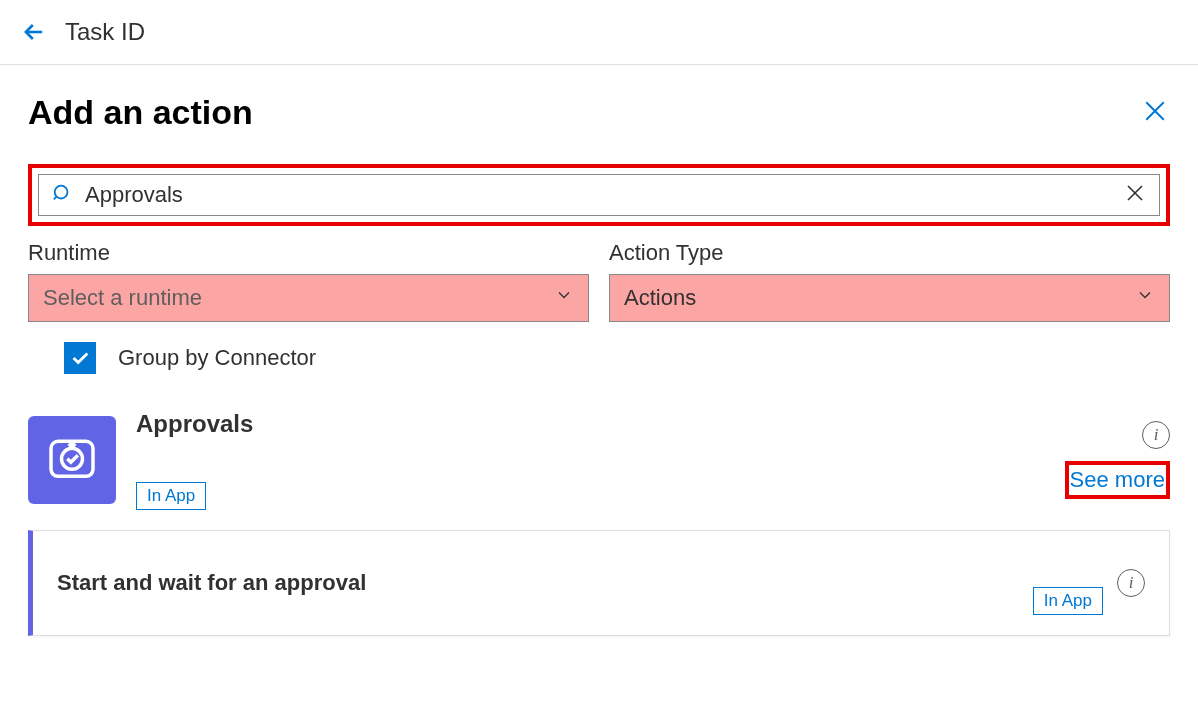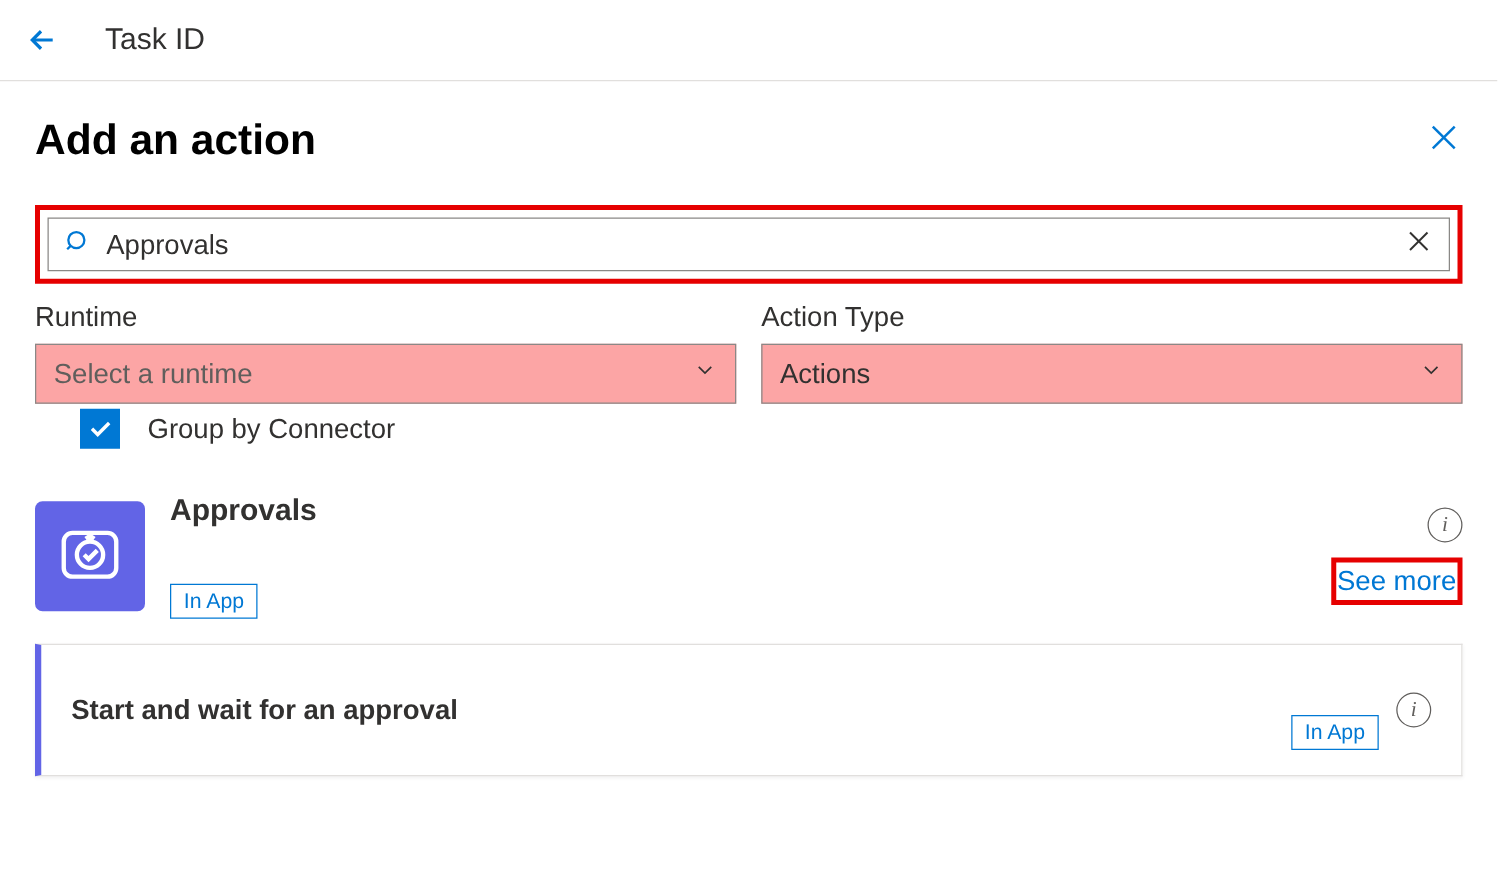--- a/index.html
+++ b/index.html
@@ -11,21 +11,21 @@
       font-family: "Segoe UI", -apple-system, BlinkMacSystemFont, sans-serif;
       background: #ffffff;
       color: #323130;
       width: 1198px;
     }
     .topbar {
       display: flex;
       align-items: flex-end;
       padding: 18px 20px;
       border-bottom: 1px solid #e1dfdd;
-      gap: 36px;
+      gap: 17px;
     }
     .back-arrow {
       display: inline-flex;
       align-items: center;
       justify-content: center;
       cursor: pointer;
       color: #0078d4;
     }
     .back-arrow svg {
       width: 28px;
@@ -99,21 +99,21 @@
     .clear-x svg {
       width: 24px;
       height: 24px;
       stroke: #323130;
       stroke-width: 1.6;
       fill: none;
     }
     .filter-row {
       display: flex;
       gap: 20px;
-      margin-bottom: 4px;
+      margin-bottom: 20px;
     }
     .filter-group {
       display: flex;
       flex-direction: column;
       gap: 8px;
       flex: 1;
     }
     .filter-label {
       font-size: 22px;
       font-weight: 400;

